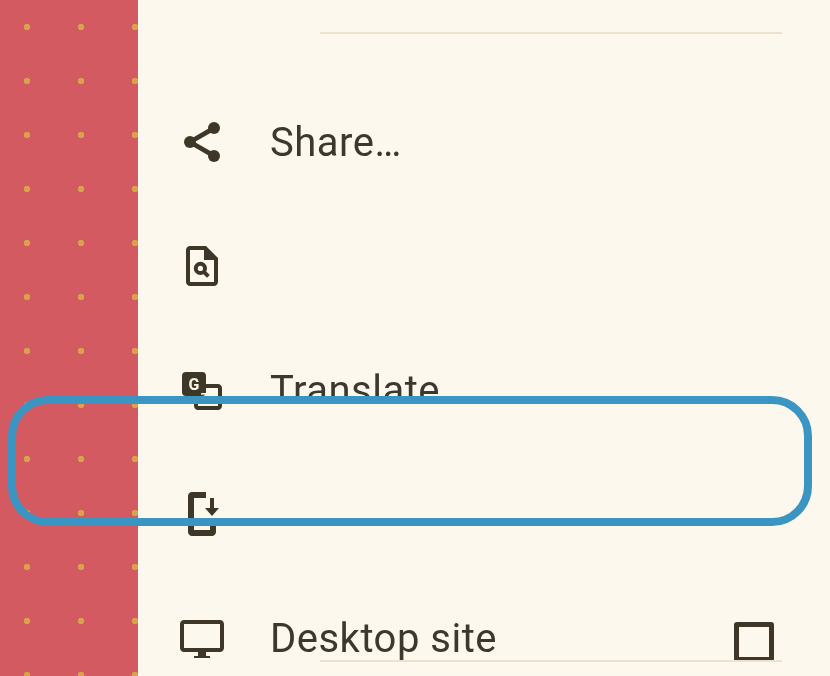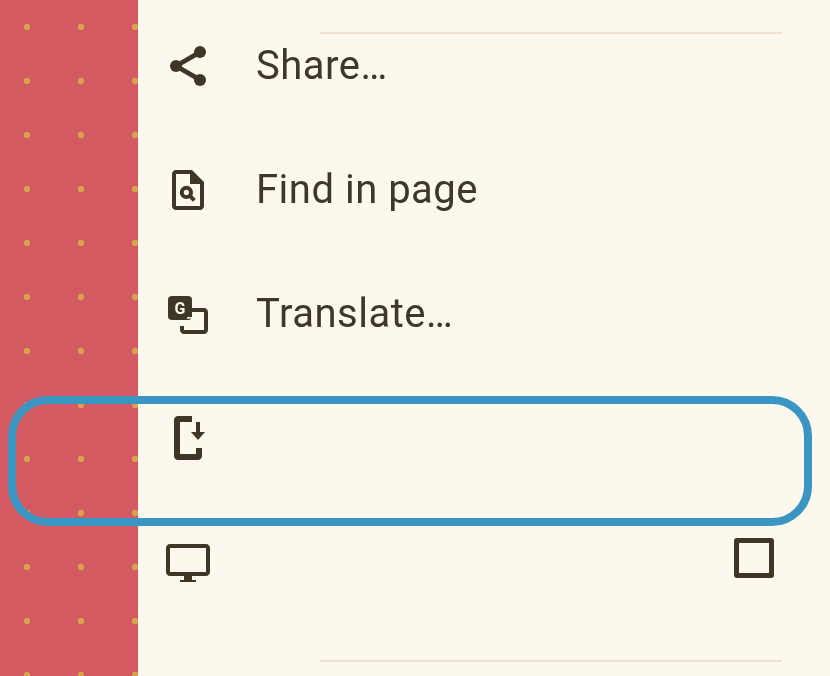--- a/index.html
+++ b/index.html
@@ -38,23 +38,23 @@
   .divider.bottom { bottom: 14px; }
 
   .menu-items {
     position: absolute;
     top: 42px;
     left: 0;
     right: 0;
   }
   .menu-item {
     display: flex;
-    align-items: flex-start;
+    align-items: flex-end;
     height: 124px;
-    padding-left: 26px;
+    padding-left: 40px;
     gap: 44px;
     cursor: pointer;
   }
   .icon-slot {
     width: 48px;
     height: 48px;
     display: flex;
     align-items: center;
     justify-content: center;
     color: #3e3728;
@@ -111,21 +111,20 @@
     </div>
 
     <div class="menu-item">
       <span class="icon-slot">
         <svg viewBox="0 0 24 24" fill="currentColor">
           <path d="M14 2H6C4.9 2 4 2.9 4 4v16c0 1.1 0.9 2 2 2h12c1.1 0 2-0.9 2-2V8L14 2zM6 4h7v5h5v11H6V4z"></path>
           <circle cx="11.2" cy="13.2" r="2.3" fill="none" stroke="currentColor" stroke-width="2"></circle>
           <line x1="12.8" y1="14.8" x2="15.2" y2="17.2" stroke="currentColor" stroke-width="2"></line>
         </svg>
       </span>
-      <span class="label">Find in page</span>
     </div>
 
     <div class="menu-item">
       <span class="icon-slot">
         <svg viewBox="0 0 24 24" fill="currentColor">
           <rect x="2" y="3" width="12" height="12" rx="2"></rect>
           <text x="8" y="12" font-size="8" fill="#fdf8ee" text-anchor="middle" font-weight="bold">G</text>
           <path d="M10 9h10c1.1 0 2 0.9 2 2v9c0 1.1-0.9 2-2 2H10c-1.1 0-2-0.9-2-2v-2h2v2h10v-9H12v-2h-2V9z"></path>
           <text x="15.5" y="18.5" font-size="8" fill="#fdf8ee" text-anchor="middle" font-weight="bold">文</text>
         </svg>
@@ -141,20 +140,21 @@
         </svg>
       </span>
     </div>
 
     <div class="menu-item">
       <span class="icon-slot">
         <svg viewBox="0 0 24 24" fill="currentColor">
           <path d="M21 3H3C1.9 3 1 3.9 1 5v12c0 1.1 0.9 2 2 2h7v2H8v1h8v-1h-2v-2h7c1.1 0 2-0.9 2-2V5C23 3.9 22.1 3 21 3zM21 17H3V5h18V17z"></path>
         </svg>
       </span>
+      <span class="label">Desktop site</span>
       <span class="checkbox"></span>
     </div>
 
   </div>
 
   <div class="divider bottom"></div>
 </div>
 
 <div class="callout"></div>
 

